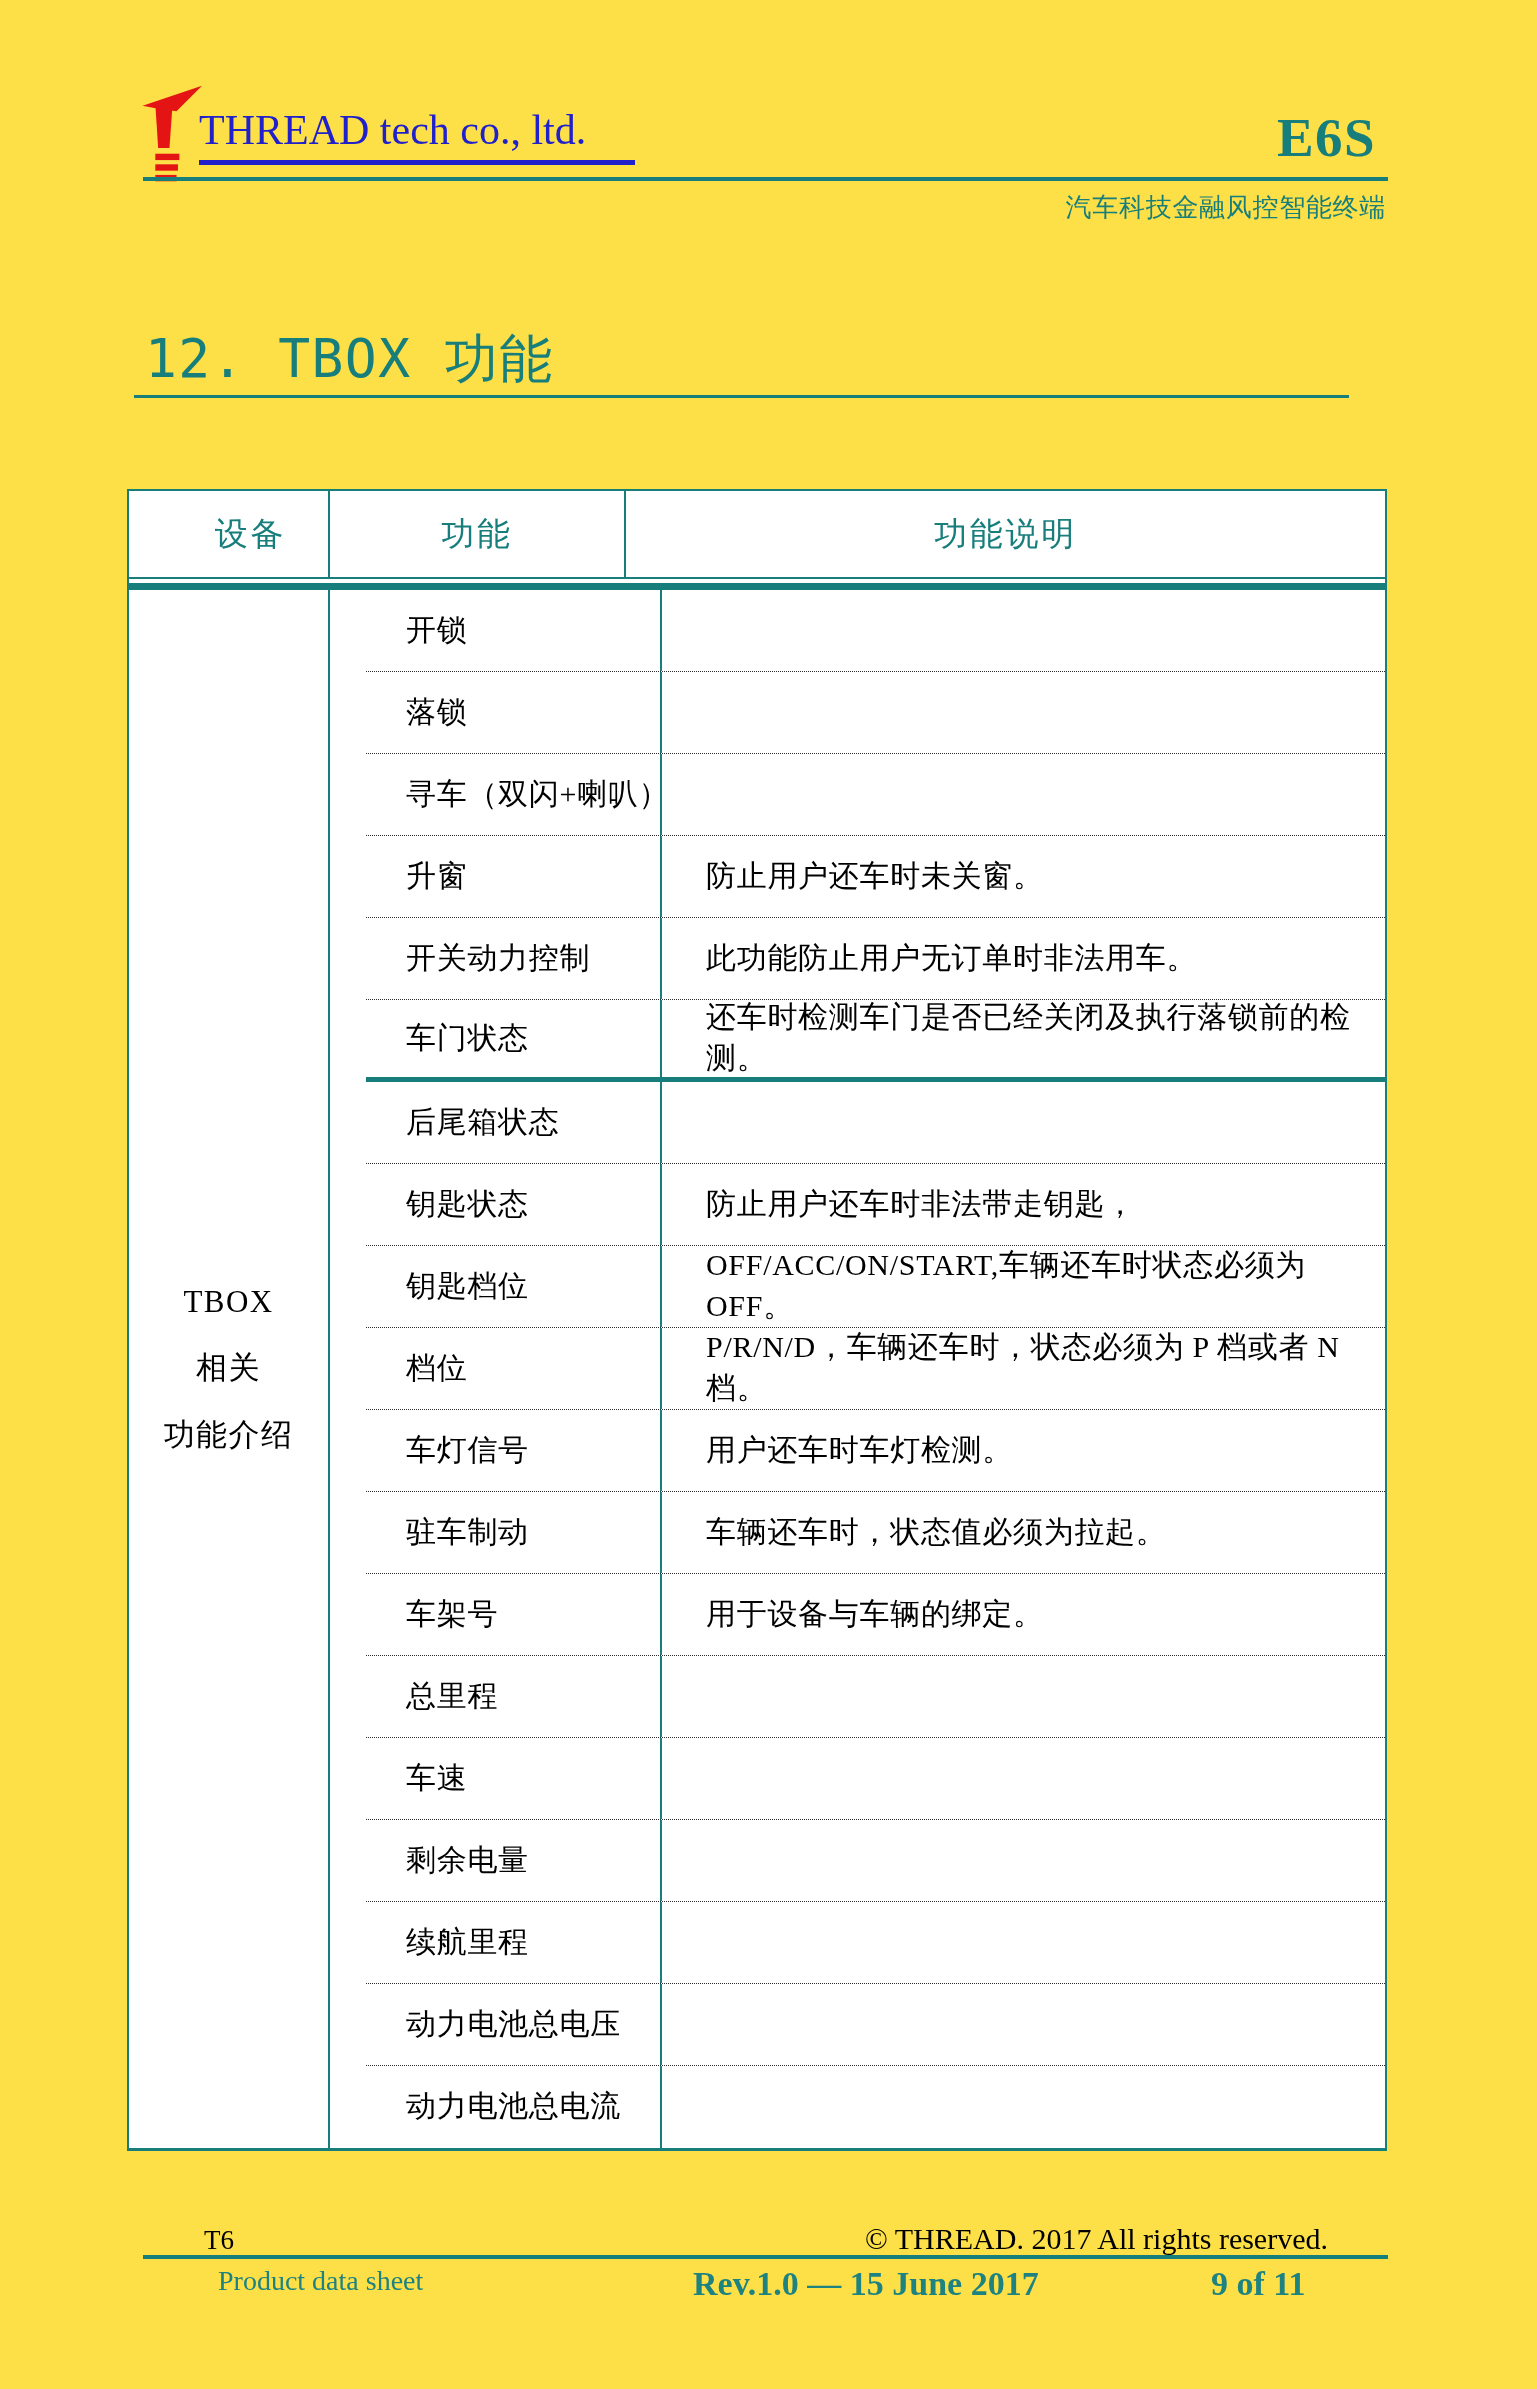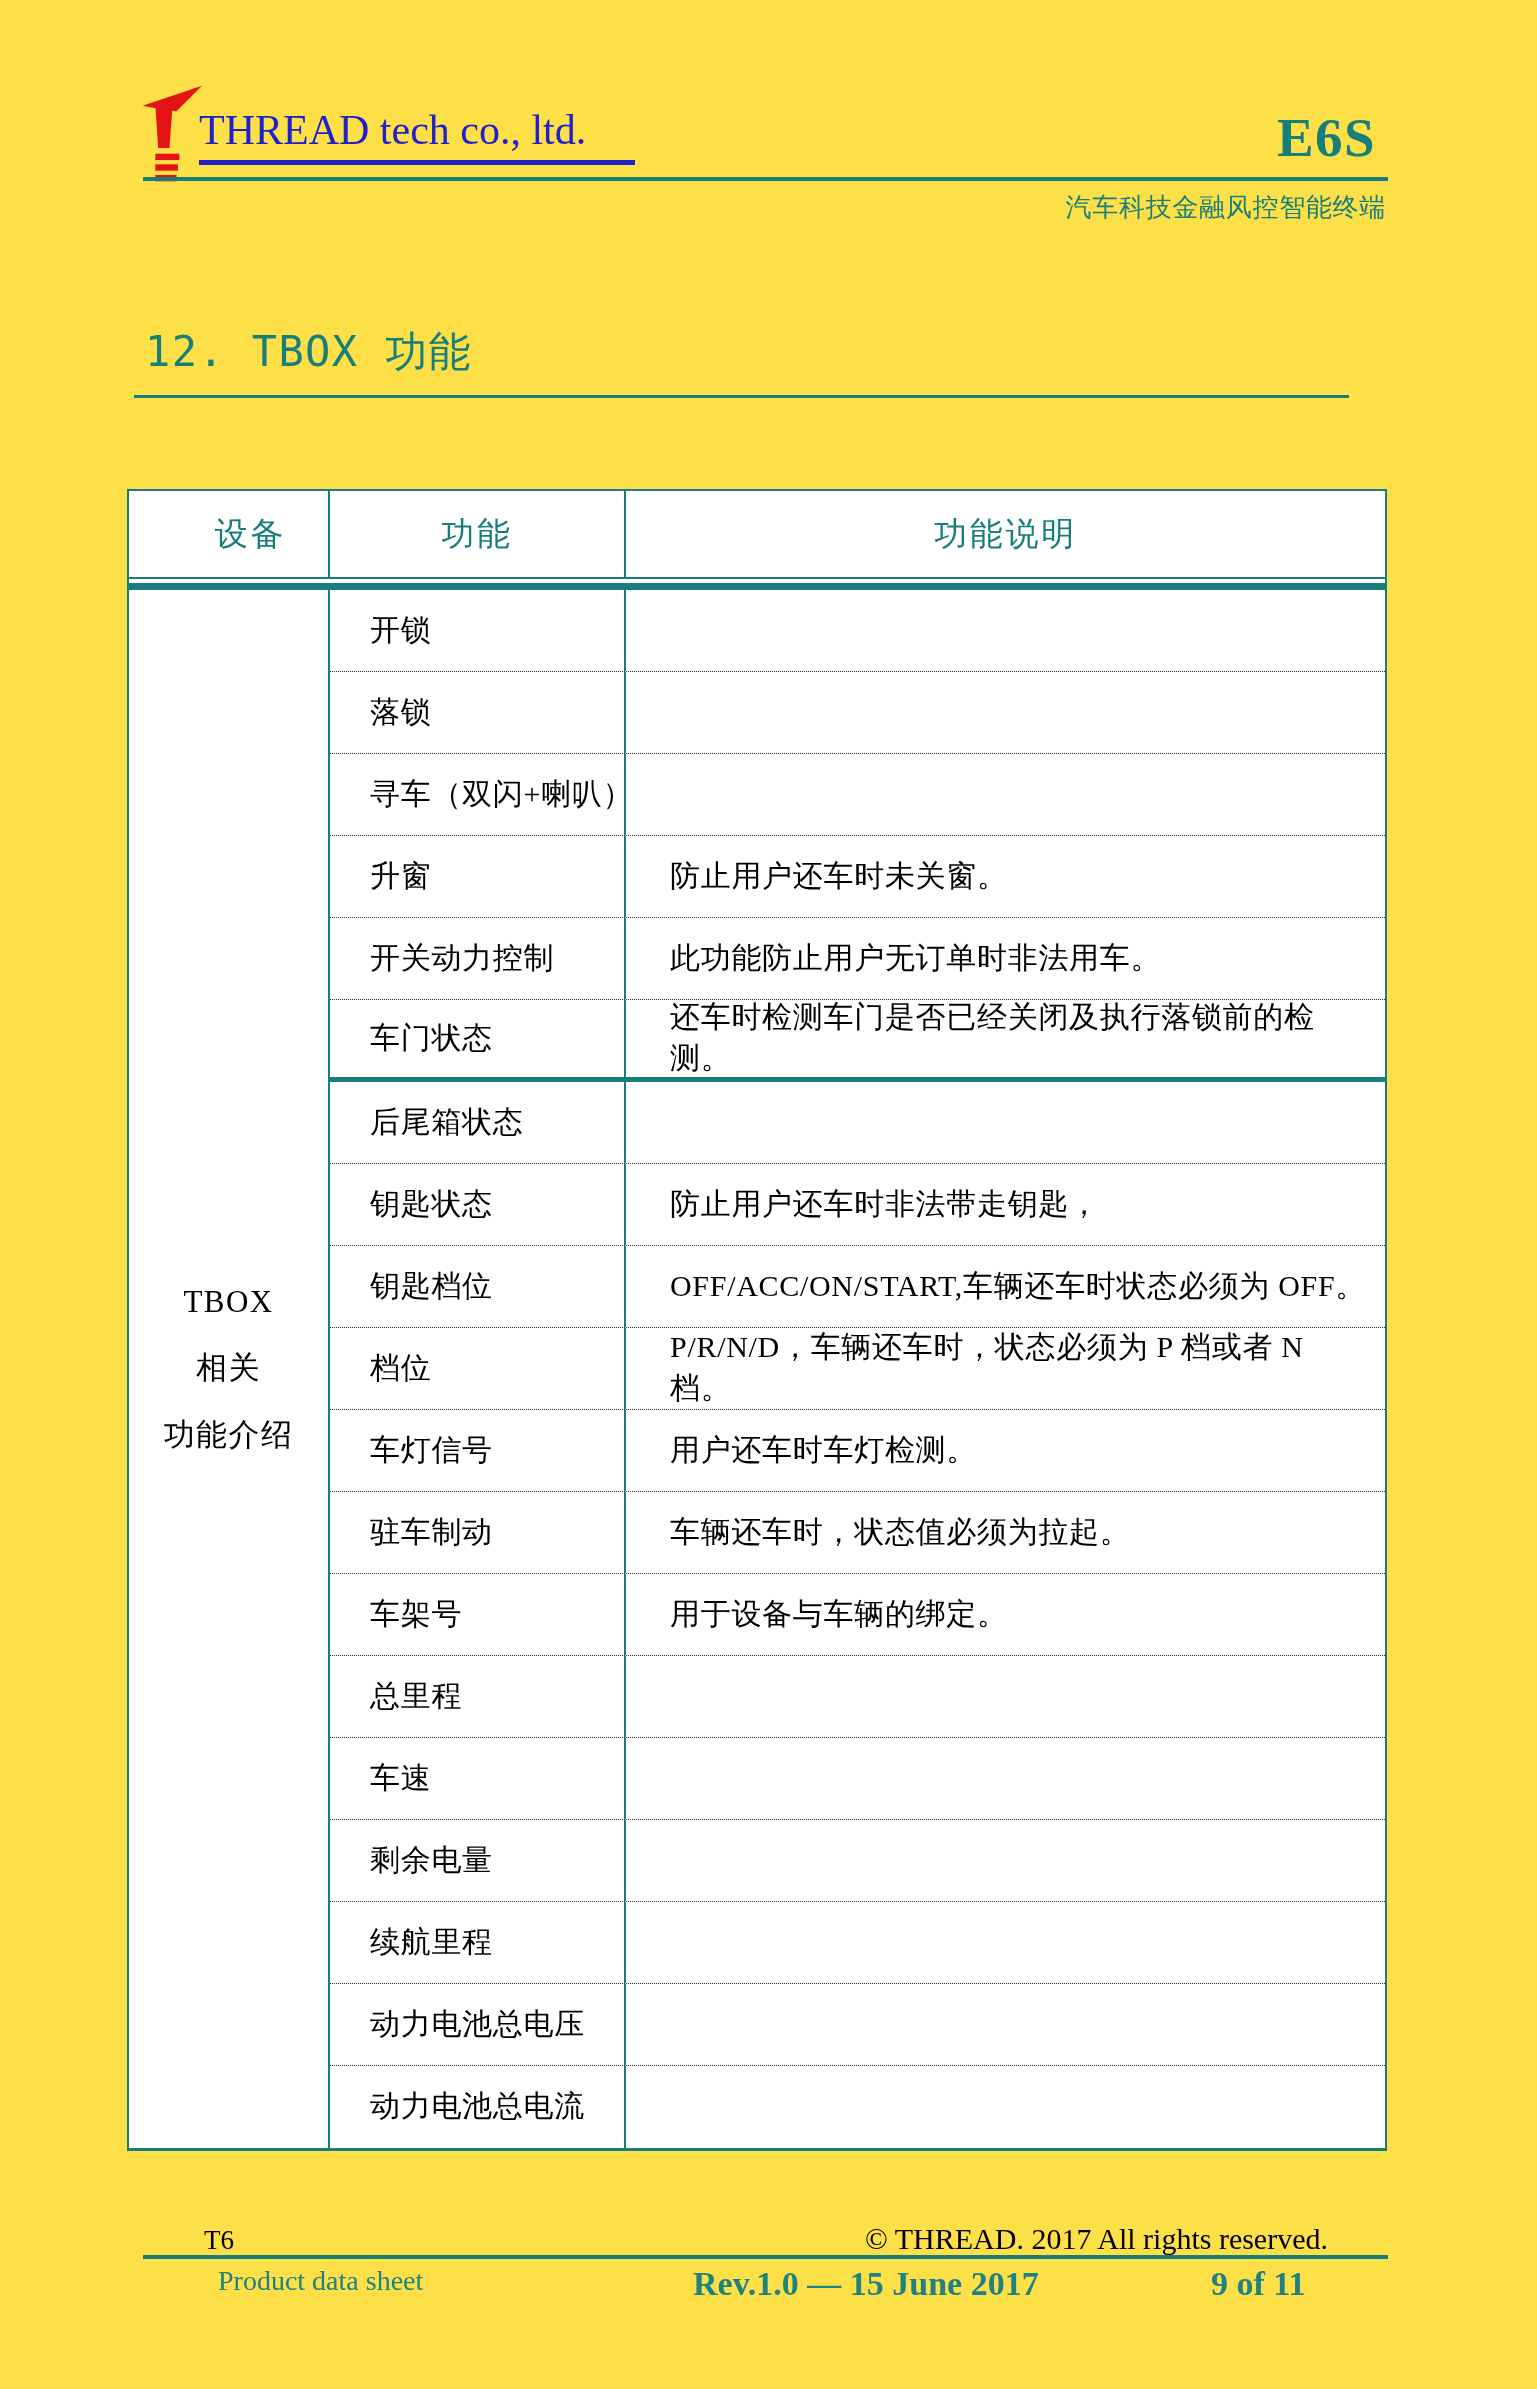--- a/index.html
+++ b/index.html
@@ -34,21 +34,21 @@
   }
   .hdr-subtitle {
     position: absolute; right: 151px; top: 190px;
     font-family: "Liberation Sans", "DejaVu Sans", sans-serif;
     font-size: 26px; color: #177e7c; letter-spacing: 0.7px;
   }
   
   .sec-title {
     position: absolute; left: 145px; top: 324px;
     font-family: "DejaVu Sans Mono", "Liberation Sans", sans-serif;
-    font-size: 42px; color: #177e7c; letter-spacing: 1.4px;
+    font-size: 53px; color: #177e7c; letter-spacing: 1.4px;
     white-space: nowrap;
   }
   .sec-rule {
     position: absolute; left: 134px; top: 395px;
     width: 1215px; height: 2.8px; background: #177e7c;
   }
   
   .tbl {
     position: absolute; left: 127px; top: 489px;
     width: 1260px;
@@ -66,21 +66,21 @@
   .th-desc   { flex: 1; }
   .sep-gap { height: 4.2px; background: #fff; }
   .sep-bar { height: 6.4px; background: #177e7c; }
   .tbody { display: flex; }
   .device-cell {
     width: 201px; border-right: 2.1px solid #177e7c;
     display: flex; flex-direction: column;
     align-items: center; justify-content: center;
     font-size: 31px; line-height: 2.15; letter-spacing: 1.4px;
   }
-  .rows { flex: 1; display: flex; flex-direction: column; }
+  .rows { flex: 1; display: flex; flex-direction: column; margin-left: 36px; }
   .row { display: flex; height: 82px; border-bottom: 1.4px dotted #2b2b2b; }
   .row:last-child { border-bottom: none; }
   .row.group-end { border-bottom: 5.7px solid #177e7c; }
   .cell-func {
     width: 296px; border-right: 2.1px solid #177e7c;
     display: flex; align-items: center;
     padding-left: 40px; font-size: 30px; letter-spacing: 0.7px;
     white-space: nowrap;
   }
   .cell-desc {

